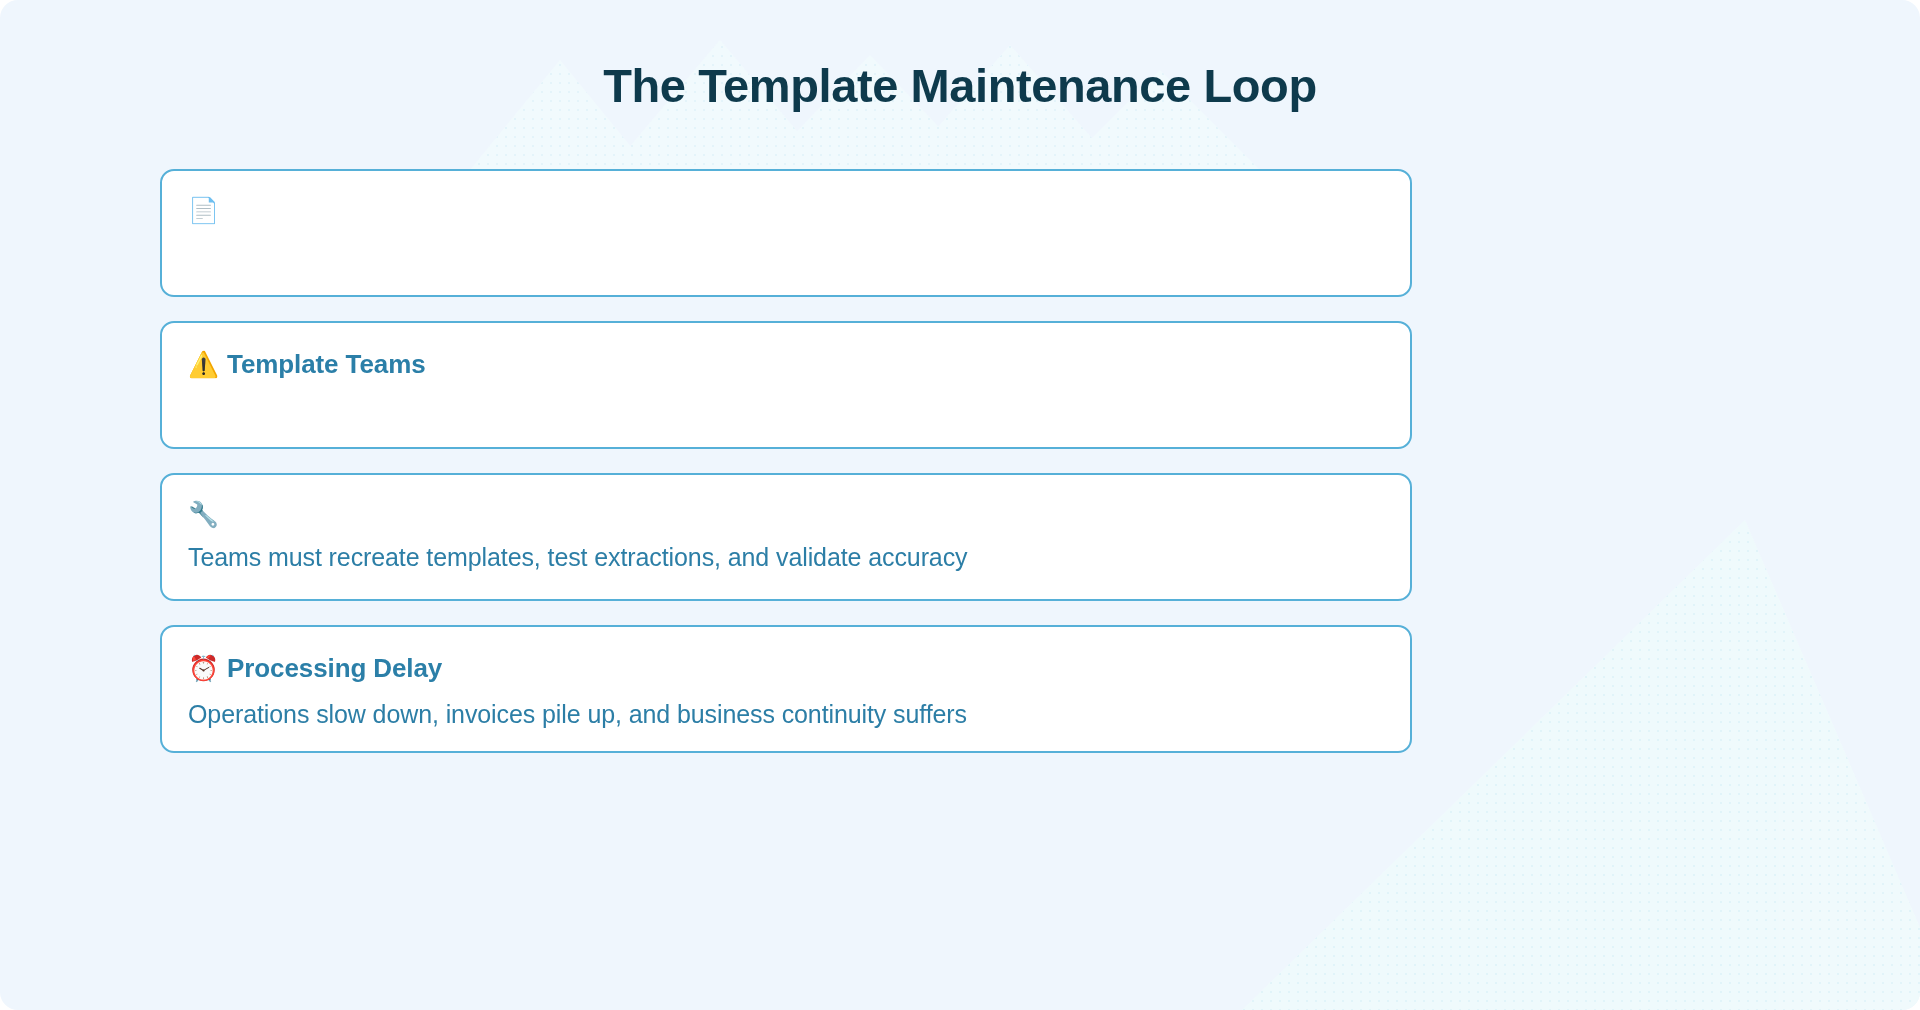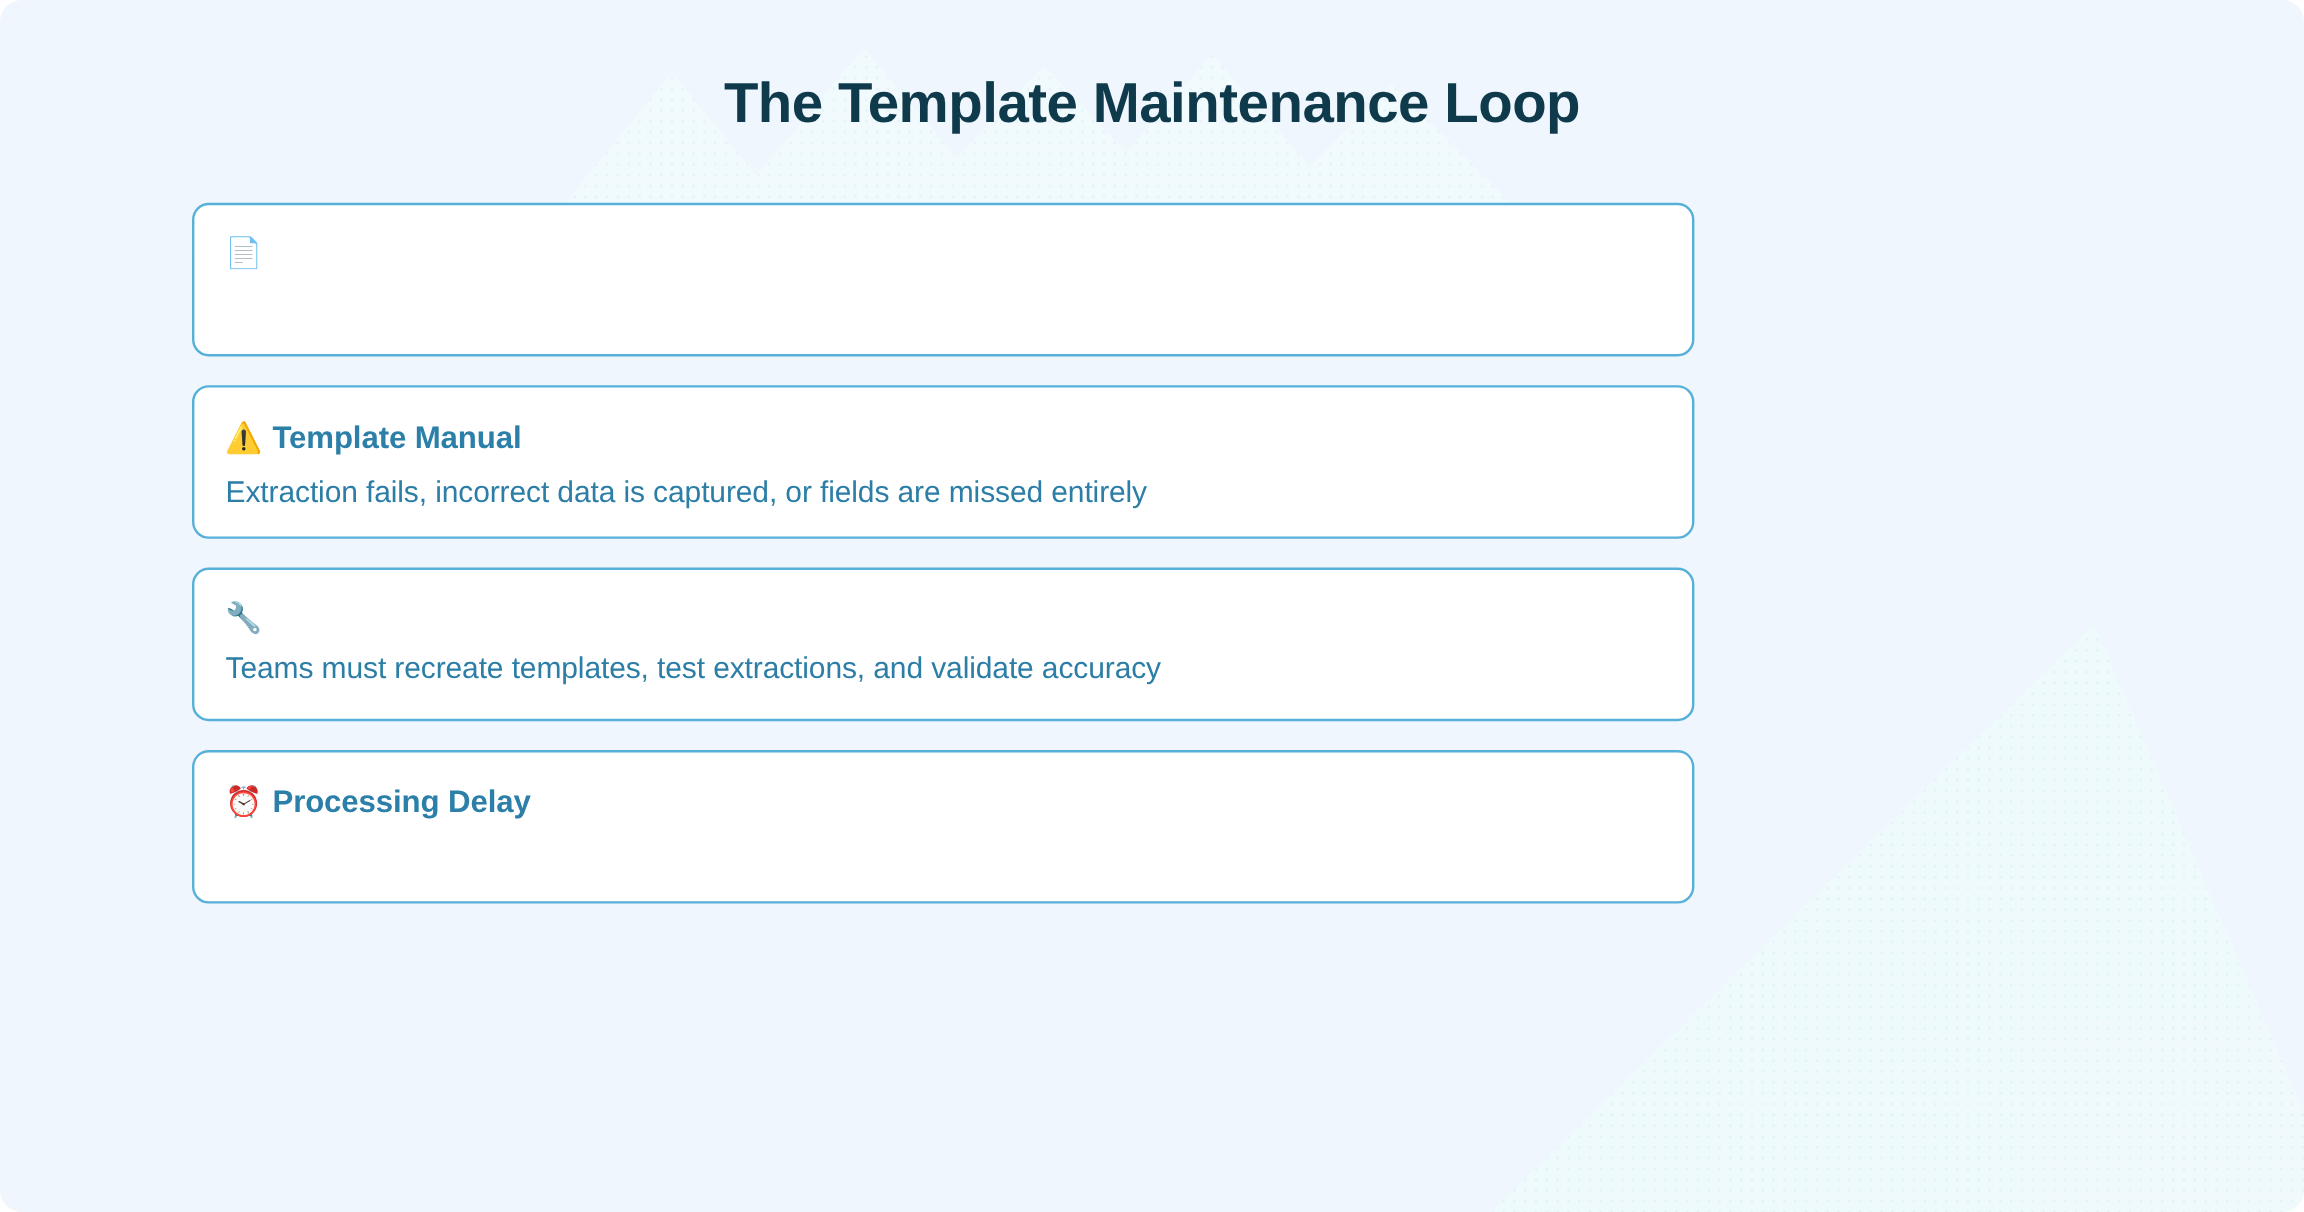--- a/index.html
+++ b/index.html
@@ -139,33 +139,33 @@
 
     <div class="card">
       <div class="card-head">
         <span class="card-emoji">📄</span>
       </div>
     </div>
 
     <div class="card">
       <div class="card-head">
         <span class="card-emoji">⚠️</span>
-        <span>Template Manual</span>
+        <span>Template Teams</span>
       </div>
-      <div class="card-desc">Extraction fails, incorrect data is captured, or fields are missed entirely</div>
     </div>
 
     <div class="card">
       <div class="card-head">
         <span class="card-emoji">🔧</span>
       </div>
       <div class="card-desc">Teams must recreate templates, test extractions, and validate accuracy</div>
     </div>
 
     <div class="card">
       <div class="card-head">
         <span class="card-emoji">⏰</span>
         <span>Processing Delay</span>
       </div>
+      <div class="card-desc">Operations slow down, invoices pile up, and business continuity suffers</div>
     </div>
 
   </div>
 </div>
 
 </body></html>

